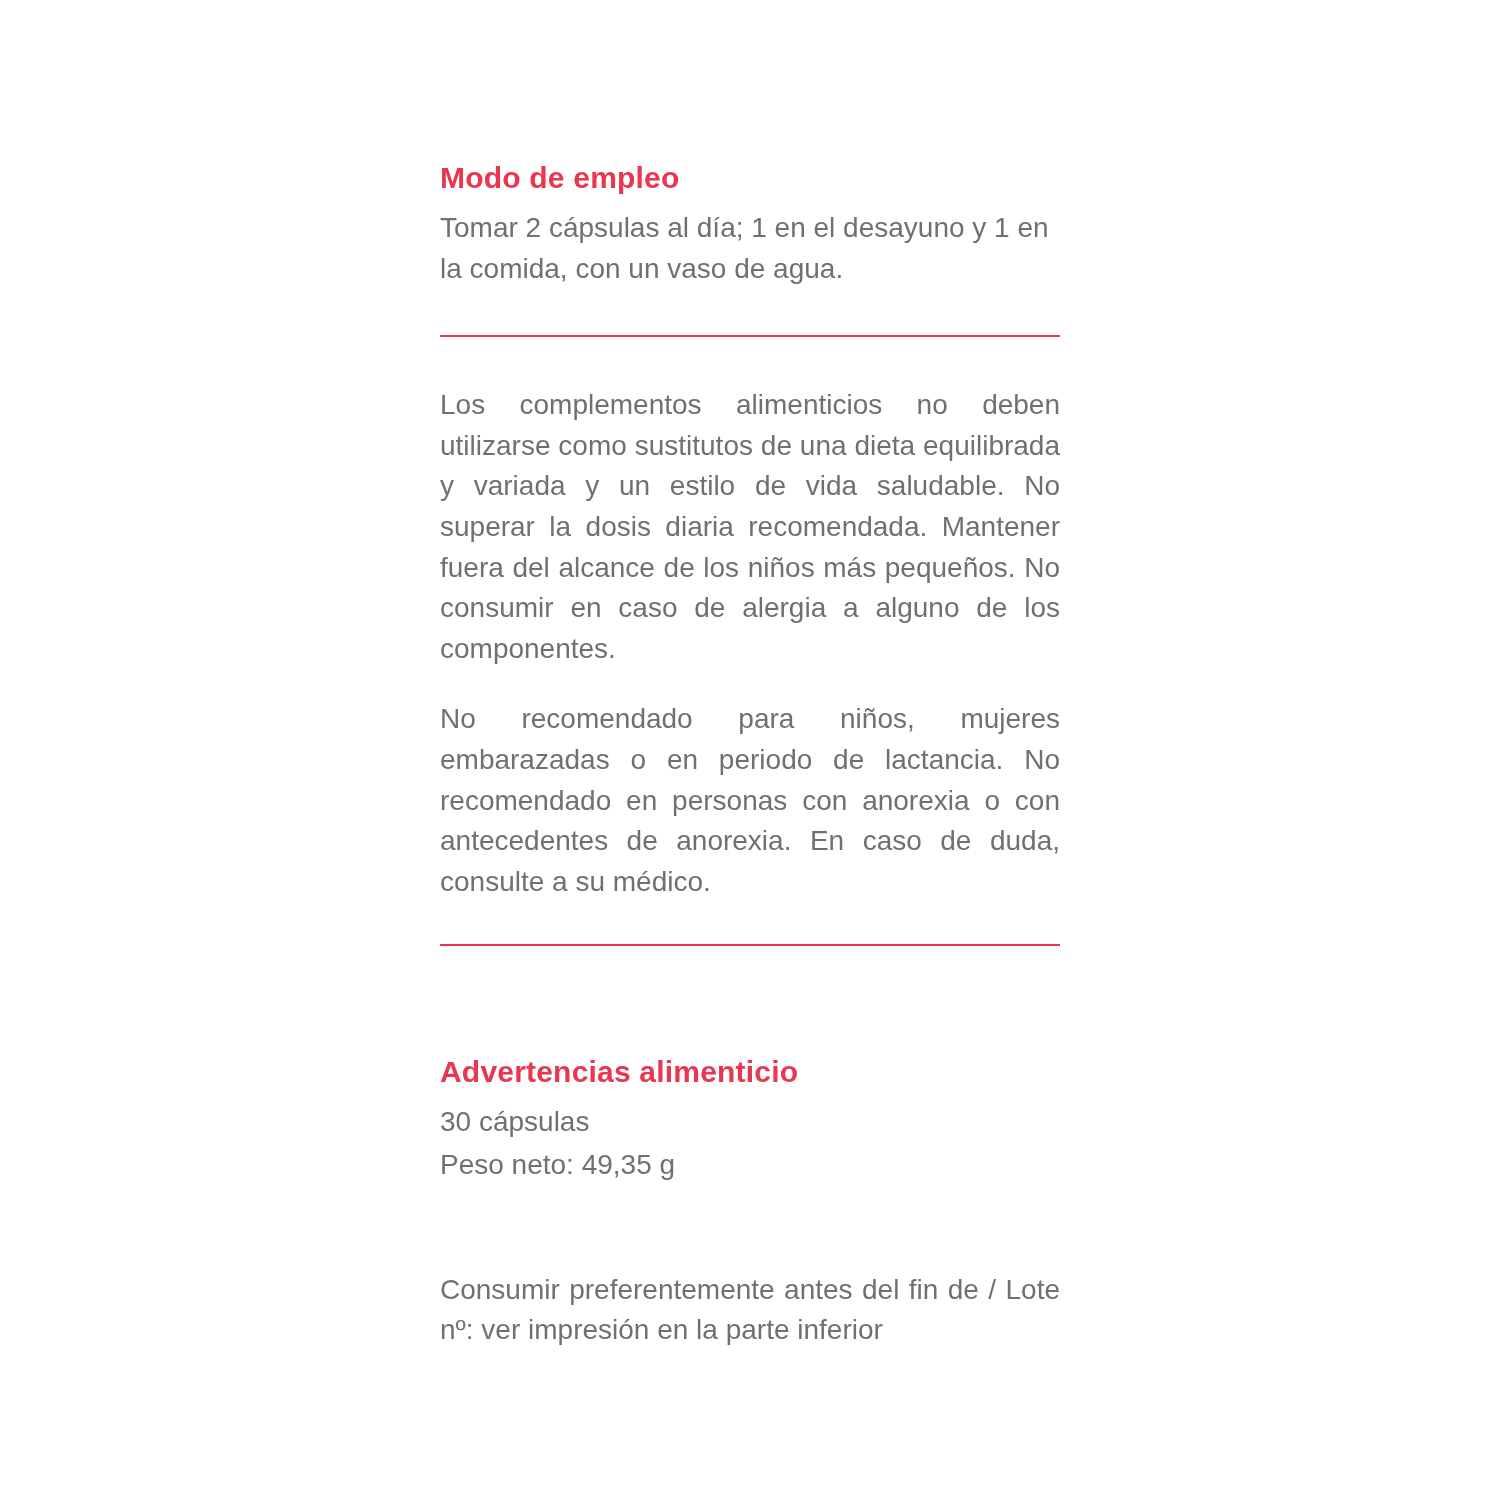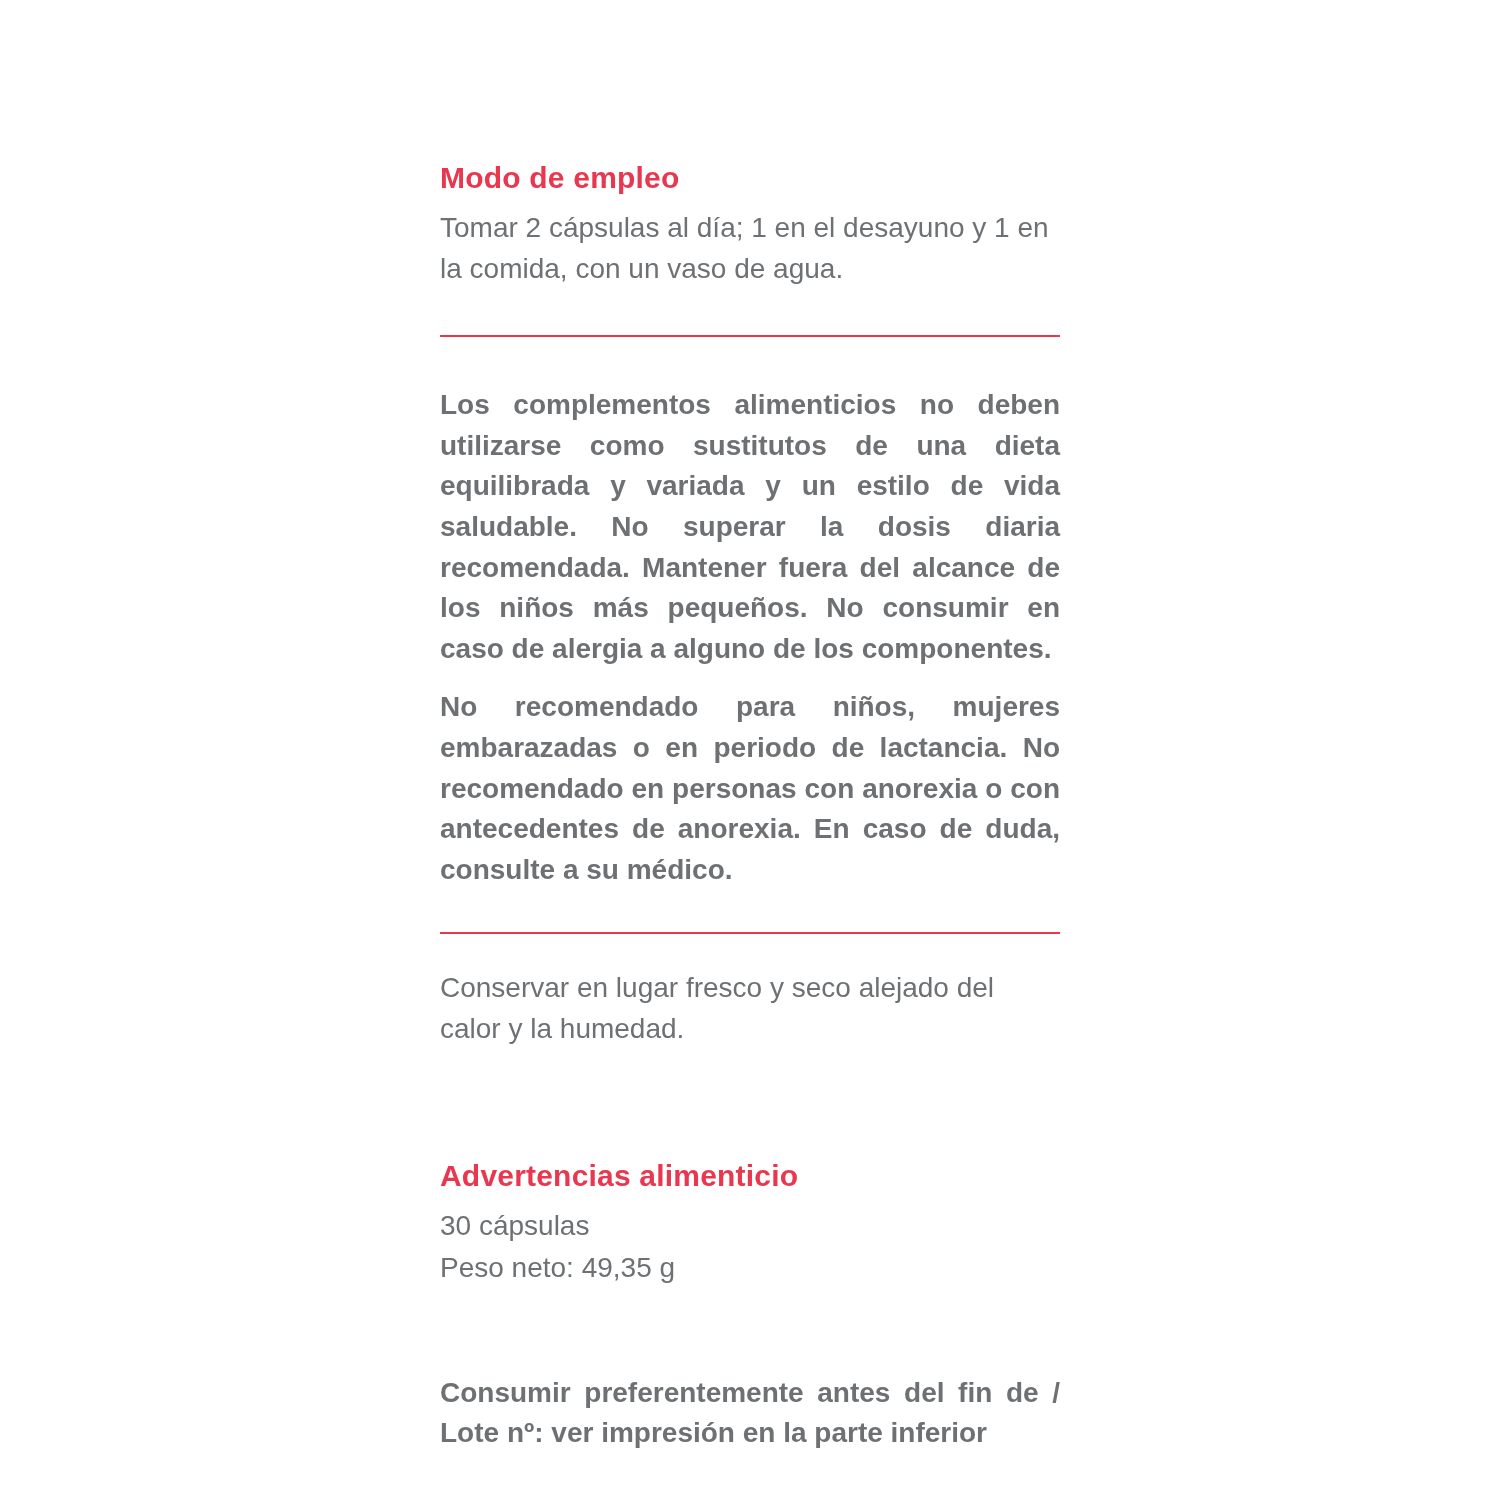--- a/index.html
+++ b/index.html
@@ -41,36 +41,35 @@
     color: #6e7174;
     font-size: 28px;
     line-height: 1.45;
     margin: 0;
     font-weight: 400;
   }
 
   .justify {
     text-align: justify;
     text-justify: inter-word;
-    font-weight: bold;
   }
 
   .rule {
     border: none;
     border-top: 2px solid #e8374f;
     margin: 0;
     width: 620px;
     height: 0;
   }
 
   
   .block-modo { margin-top: 0; }
   .rule-1 { margin-top: 46px; }
   .block-adv { margin-top: 48px; }
-  .adv-p2 { margin-top: 18px; }
+  .adv-p2 { margin-top: 30px; }
   .rule-2 { margin-top: 42px; }
   .block-conservar { margin-top: 34px; }
   .block-complemento { margin-top: 108px; }
   .comp-line { margin-top: 2px; }
   .block-lote { margin-top: 84px; }
 </style>
 </head>
 <body>
 
 <div class="page">
@@ -83,23 +82,20 @@
 
     <hr class="rule rule-1">
 
     <div class="block-adv">
       <p class="body-text justify">Los complementos alimenticios no deben utilizarse como sustitutos de una dieta equilibrada y  variada y un estilo de vida saludable. No superar la dosis diaria recomendada. Mantener fuera del alcance de los niños más pequeños. No consumir en caso de alergia a alguno de los componentes.</p>
       <p class="body-text justify adv-p2">No recomendado para niños, mujeres embarazadas o en periodo de lactancia. No recomendado en personas con anorexia o con antecedentes de anorexia. En caso de duda, consulte a su médico.</p>
     </div>
 
     <hr class="rule rule-2">
 
-    <div class="block-conservar">
-      <p class="body-text">Conservar en lugar fresco y seco alejado del calor y la humedad.</p>
-    </div>
 
     <div class="block-complemento">
       <h2 class="section-title">Advertencias alimenticio</h2>
       <p class="body-text">30 cápsulas</p>
       <p class="body-text comp-line">Peso neto: 49,35 g</p>
     </div>
 
     <div class="block-lote">
       <p class="body-text justify">Consumir preferentemente antes del fin de / Lote nº: ver impresión en la parte inferior</p>
     </div>

